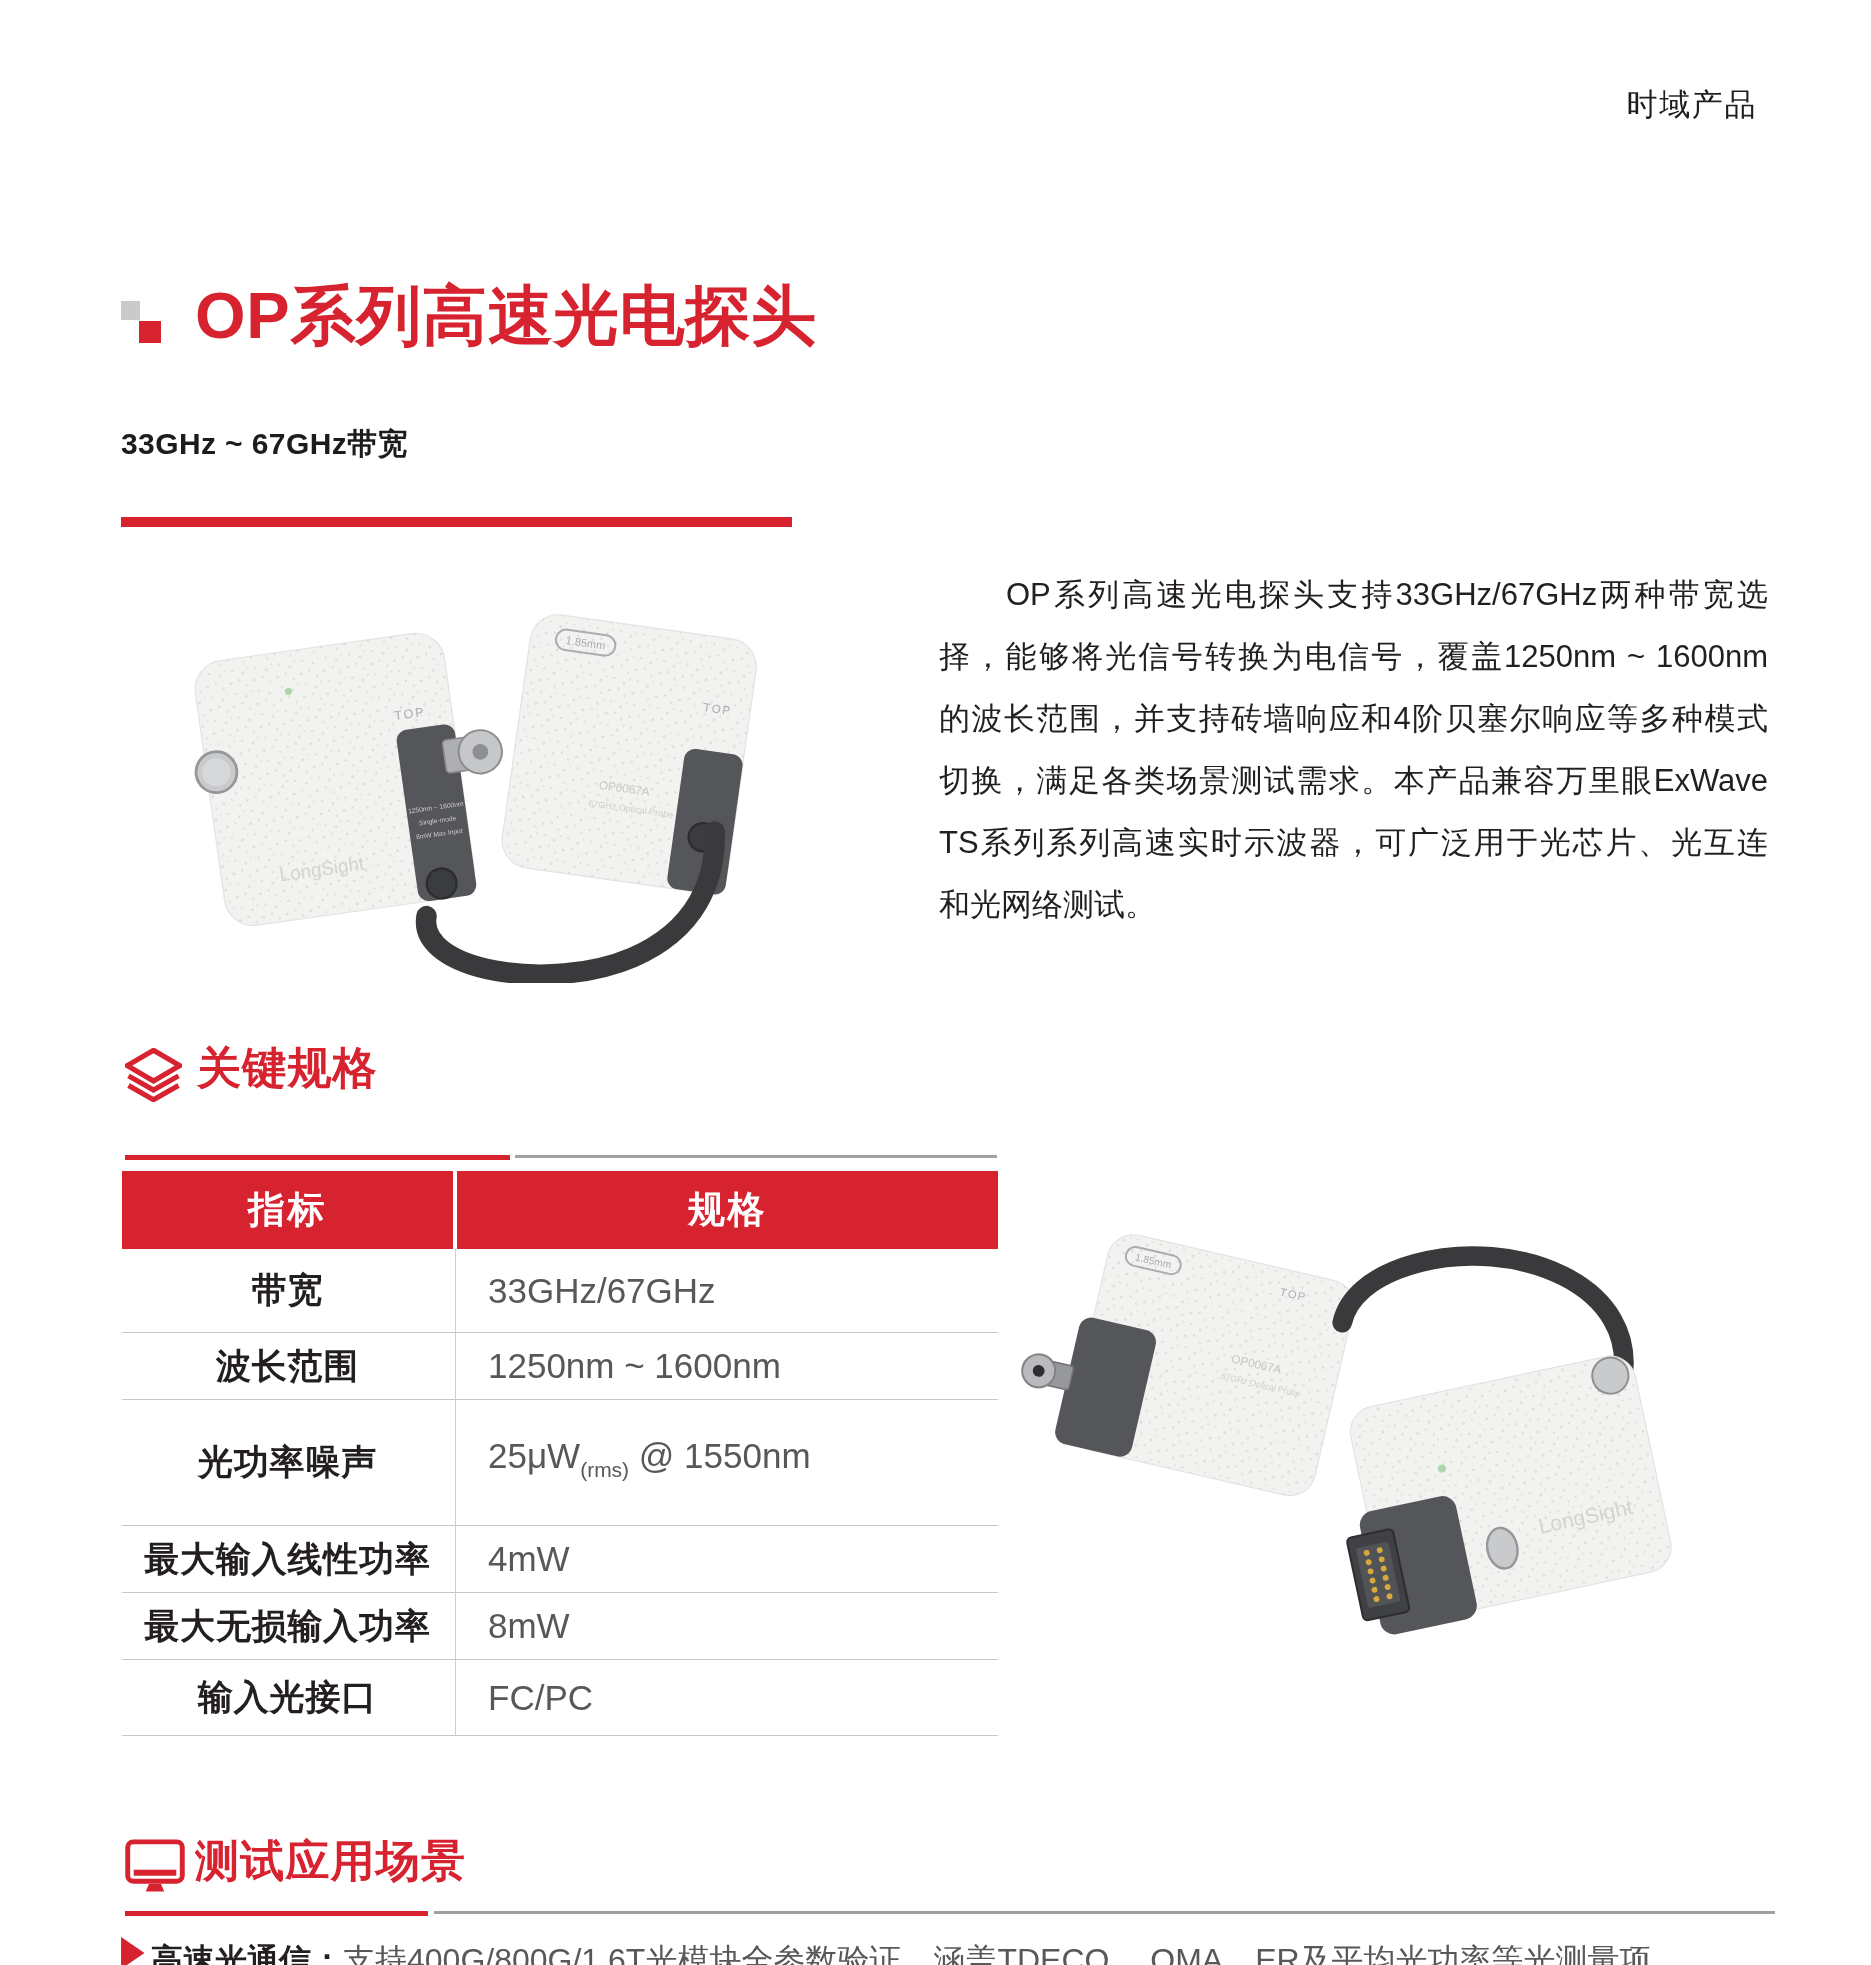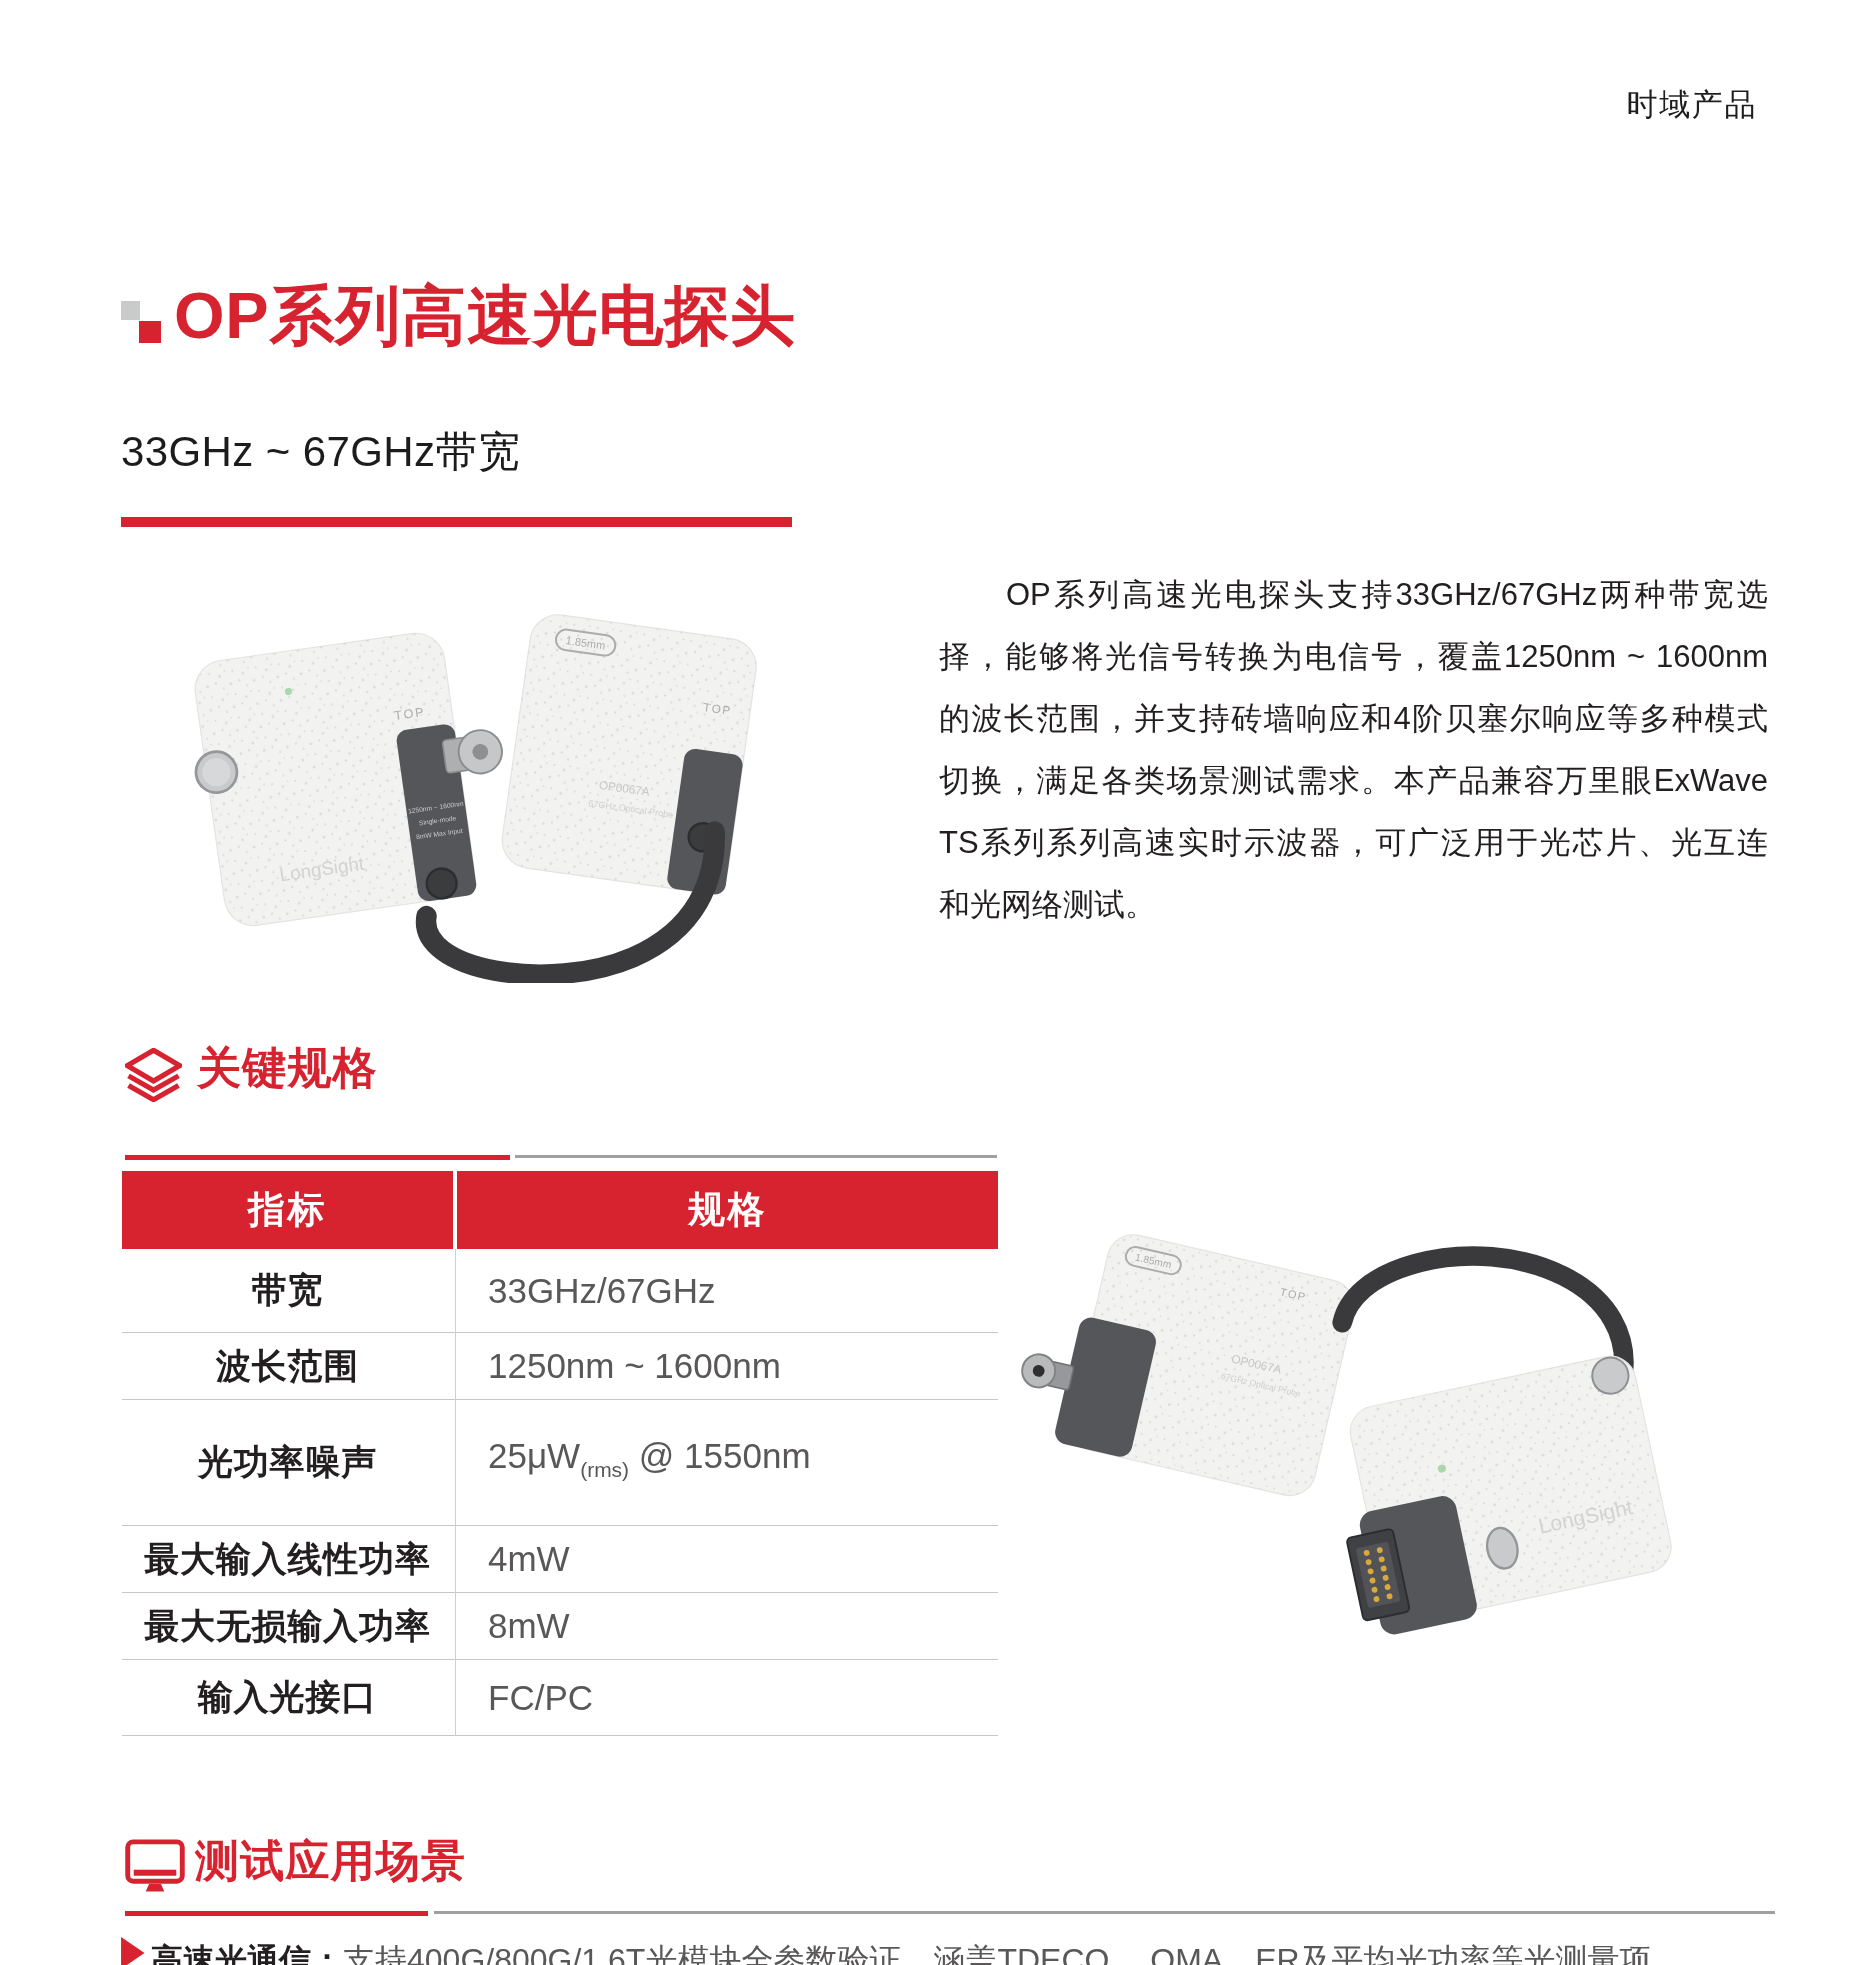--- a/index.html
+++ b/index.html
@@ -17,22 +17,22 @@
     font-family:"Liberation Sans","DejaVu Sans",sans-serif;color:var(--ink);
   }
 
   
   .page-tag{position:absolute;top:84px;right:115px;font-size:31px;font-weight:400;letter-spacing:1.6px;color:#1E1E1E}
 
   
   .sq{position:absolute}
   .sq-gray{left:121px;top:301px;width:19px;height:19px;background:var(--light-gray)}
   .sq-red{left:139px;top:321px;width:21.6px;height:21.6px;background:var(--red)}
-  .main-title{position:absolute;left:174px;top:280px;font-size:65px;font-weight:700;color:var(--red);line-height:1.1;letter-spacing:0.8px}
-  .subtitle{position:absolute;left:121px;top:424px;font-size:42px;font-weight:400;color:#1C1C1E;letter-spacing:0.4px}
+  .main-title{position:absolute;left:195px;top:280px;font-size:65px;font-weight:700;color:var(--red);line-height:1.1;letter-spacing:0.8px}
+  .subtitle{position:absolute;left:121px;top:424px;font-size:30px;font-weight:700;color:#1C1C1E;letter-spacing:0.4px}
   .subtitle-bar{position:absolute;left:121px;top:517px;width:671px;height:10.2px;background:var(--red)}
 
   
   .intro{position:absolute;left:939px;top:564px;width:829px}
   .i-line{font-size:31px;line-height:62px;color:var(--ink);text-align:justify;text-align-last:justify}
   .i-line.first{text-indent:67px}
   .i-line.last{text-align-last:left}
 
   
   .sec-icon{position:absolute}

